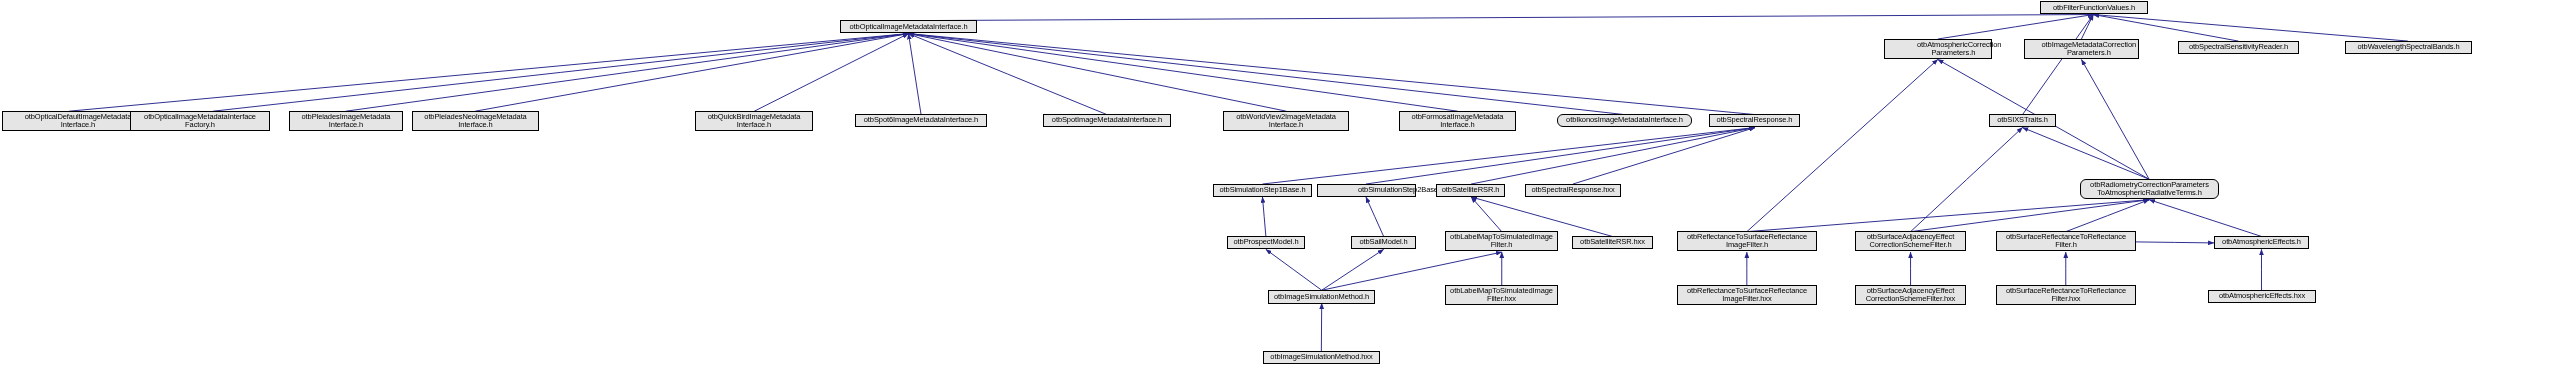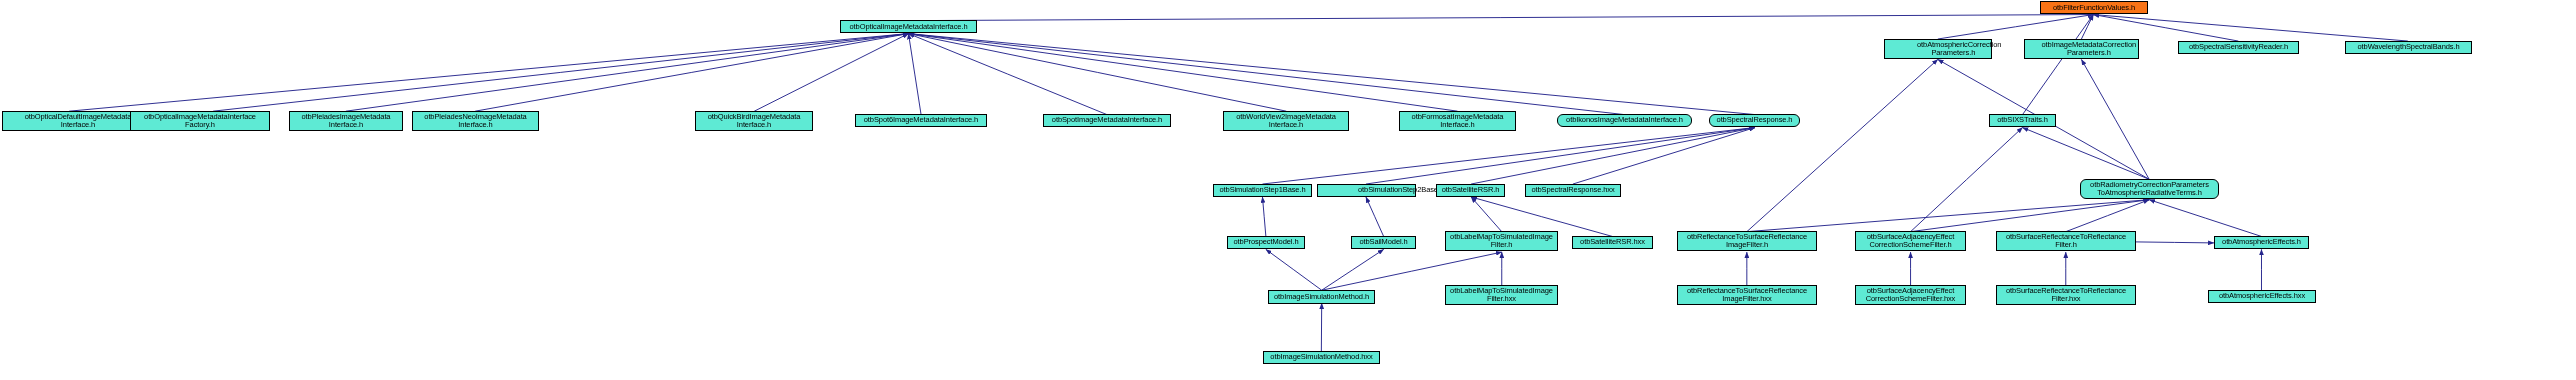--- a/index.html
+++ b/index.html
@@ -10,35 +10,35 @@
     height:381px;
     background:#ffffff;
     font-family:"Liberation Sans","DejaVu Sans",sans-serif;
     overflow:hidden;
   }
   #edges{position:absolute;left:0;top:0;width:2576px;height:381px;pointer-events:none;}
   .node{
     position:absolute;
     box-sizing:border-box;
     border:0.7px solid #000000;
-    background:#5eead4;
+    background:#e5e5e5;
     color:#000000;
     display:flex;
     align-items:center;
     justify-content:center;
     text-align:center;
     line-height:1.08;
     font-size:7.5px;
     letter-spacing:-0.1px;
     white-space:pre-line;
     padding:0 1.4px;
     cursor:pointer;
   }
   .node.root{
-    background:#f97316;
+    background:#e5e5e5;
     border:0.7px solid #000000;
     font-weight:normal;
   }
   .node .lbl{display:block;width:100%;}
 </style>
 </head>
 <body>
 
 <div id="canvas">
   <svg id="edges" xmlns="http://www.w3.org/2000/svg" viewBox="0 0 3784 559">
@@ -113,21 +113,21 @@
 Interface.h</span></div>
       <div class="node" style="left: 695px; top: 111px; width: 118px; height: 20.4px;"><span class="lbl">otbQuickBirdImageMetadata
 Interface.h</span></div>
       <div class="node" style="left: 855px; top: 114px; width: 132px; height: 13px;"><span class="lbl">otbSpot6ImageMetadataInterface.h</span></div>
       <div class="node" style="left: 1043px; top: 114px; width: 128px; height: 13px;"><span class="lbl">otbSpotImageMetadataInterface.h</span></div>
       <div class="node" style="left: 1223px; top: 111px; width: 126px; height: 20.4px;"><span class="lbl">otbWorldView2ImageMetadata
 Interface.h</span></div>
       <div class="node" style="left: 1399px; top: 111px; width: 117px; height: 20.4px;"><span class="lbl">otbFormosatImageMetadata
 Interface.h</span></div>
       <div class="node" style="left: 1557px; top: 114px; width: 135px; height: 13px; border-radius: 6px;"><span class="lbl">otbIkonosImageMetadataInterface.h</span></div>
-      <div class="node" style="left: 1709px; top: 114px; width: 91px; height: 13px; border-radius: 6px;"><span class="lbl">otbSpectralResponse.h</span></div>
+      <div class="node" style="left: 1709px; top: 114px; width: 91px; height: 13px;"><span class="lbl">otbSpectralResponse.h</span></div>
       <div class="node" style="left: 1989px; top: 114px; width: 67px; height: 13px;"><span class="lbl">otbSIXSTraits.h</span></div>
       <div class="node" style="left: 1213px; top: 184px; width: 99px; height: 13px;"><span class="lbl">otbSimulationStep1Base.h</span></div>
       <div class="node" style="left: 1317px; top: 184px; width: 99px; height: 13px; padding-left: 40px;"><span class="lbl">otbSimulationStep2Base.h</span></div>
       <div class="node" style="left: 1436px; top: 184px; width: 69px; height: 13px;"><span class="lbl">otbSatelliteRSR.h</span></div>
       <div class="node" style="left: 1525px; top: 184px; width: 96px; height: 13px;"><span class="lbl">otbSpectralResponse.hxx</span></div>
       <div class="node" style="left: 2080px; top: 179px; width: 139px; height: 20.4px; border-radius: 6px;"><span class="lbl">otbRadiometryCorrectionParameters
 ToAtmosphericRadiativeTerms.h</span></div>
       <div class="node" style="left: 1227px; top: 236px; width: 78px; height: 13px;"><span class="lbl">otbProspectModel.h</span></div>
       <div class="node" style="left: 1351px; top: 236px; width: 65px; height: 13px;"><span class="lbl">otbSailModel.h</span></div>
       <div class="node" style="left: 1445px; top: 231px; width: 113px; height: 20.4px;"><span class="lbl">otbLabelMapToSimulatedImage

